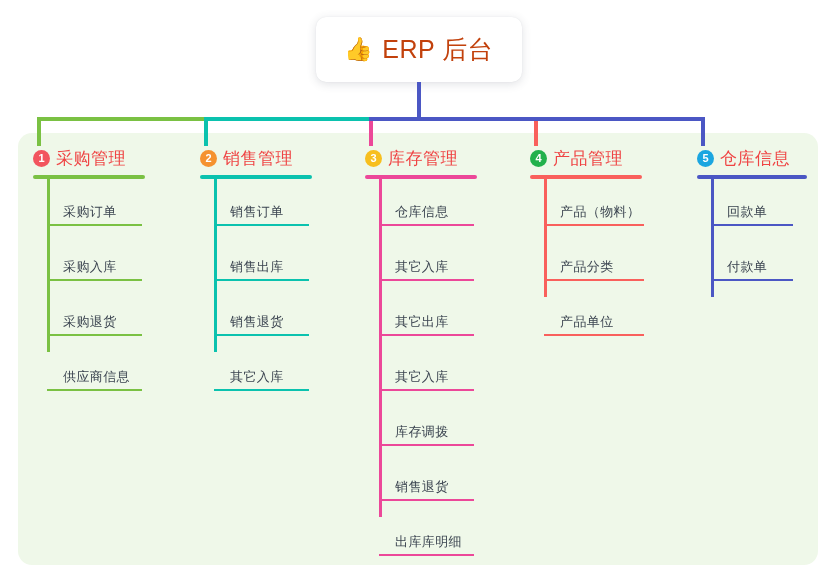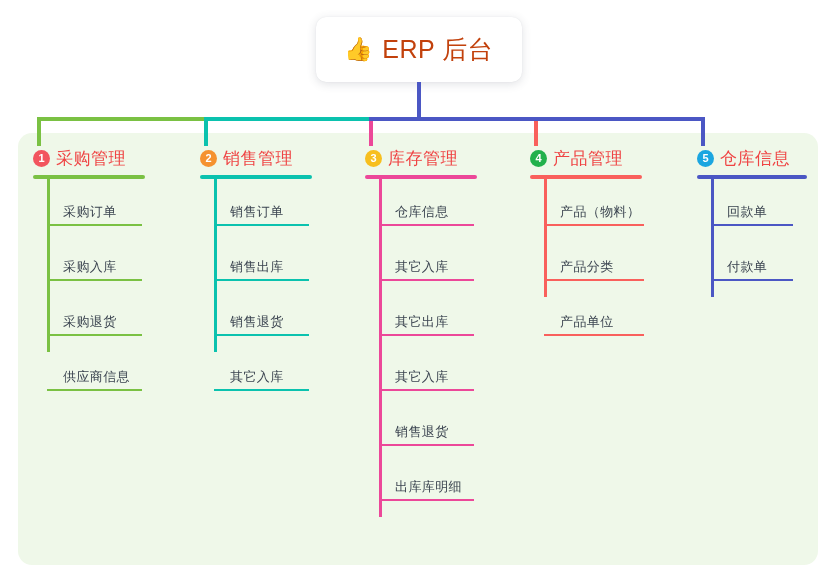--- a/index.html
+++ b/index.html
@@ -156,20 +156,24 @@
           </div>
           <div class="item">
             <span class="label">其它出库</span>
             <div class="underline" style="width: 95px; background: rgb(236, 72, 153);"></div>
           </div>
           <div class="item">
             <span class="label">其它入库</span>
             <div class="underline" style="width: 95px; background: rgb(236, 72, 153);"></div>
           </div>
           <div class="item">
+            <span class="label">库存调拨</span>
+            <div class="underline" style="width: 95px; background: rgb(236, 72, 153);"></div>
+          </div>
+          <div class="item">
             <span class="label">销售退货</span>
             <div class="underline" style="width: 95px; background: rgb(236, 72, 153);"></div>
           </div>
           <div class="item">
             <span class="label">出库库明细</span>
             <div class="underline" style="width: 95px; background: rgb(236, 72, 153);"></div>
           </div>
         </div>
       </div>
       <div class="col" style="left: 530px;">

